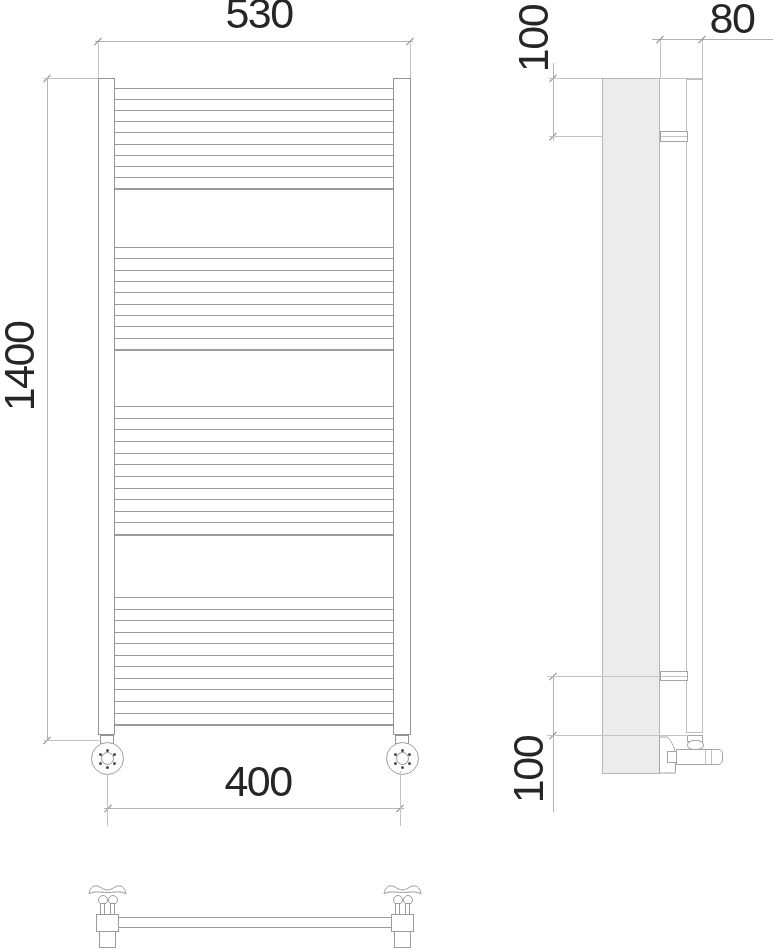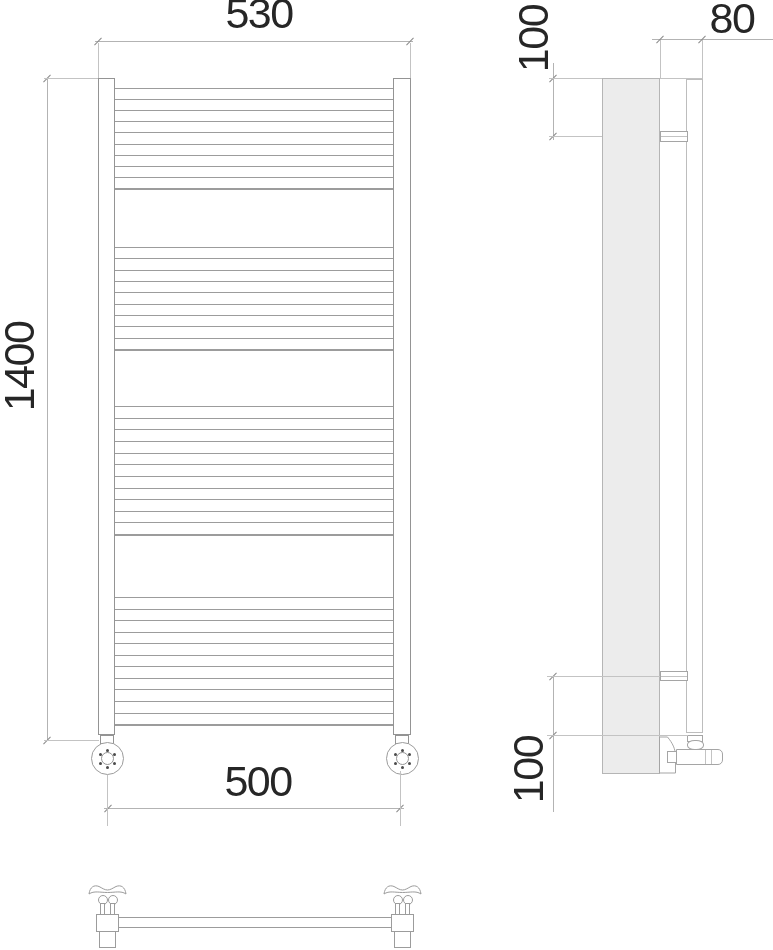--- a/index.html
+++ b/index.html
@@ -108,21 +108,21 @@
     <div class="outline circle" style="left:386px;top:742px;width:33px;height:33px;border-color:#9c9c9c;">
       <div class="outline circle" style="left:9px;top:9px;width:13px;height:13px;"></div>
       <div class="dot" style="left:14px;top:6px;"></div>
       <div class="dot" style="left:21px;top:10px;"></div>
       <div class="dot" style="left:21px;top:19px;"></div>
       <div class="dot" style="left:14px;top:23px;"></div>
       <div class="dot" style="left:7px;top:19px;"></div>
       <div class="dot" style="left:7px;top:10px;"></div>
     </div>
 
-    <div class="dimtext" style="left:198px;top:760px;">500</div>
+    <div class="dimtext" style="left:198px;top:760px;">400</div>
     <div class="hline" style="left:104px;top:808px;width:300px;"></div>
     <div class="tick" style="left:103px;top:808px;"></div>
     <div class="tick" style="left:395px;top:808px;"></div>
     <div class="vline ext" style="left:107px;top:775px;height:51px;"></div>
     <div class="vline ext" style="left:400px;top:771px;height:55px;"></div>
   </div>
 
   <div>
 
     <div class="dimtext" style="left:672px;top:-3px;">80</div>

